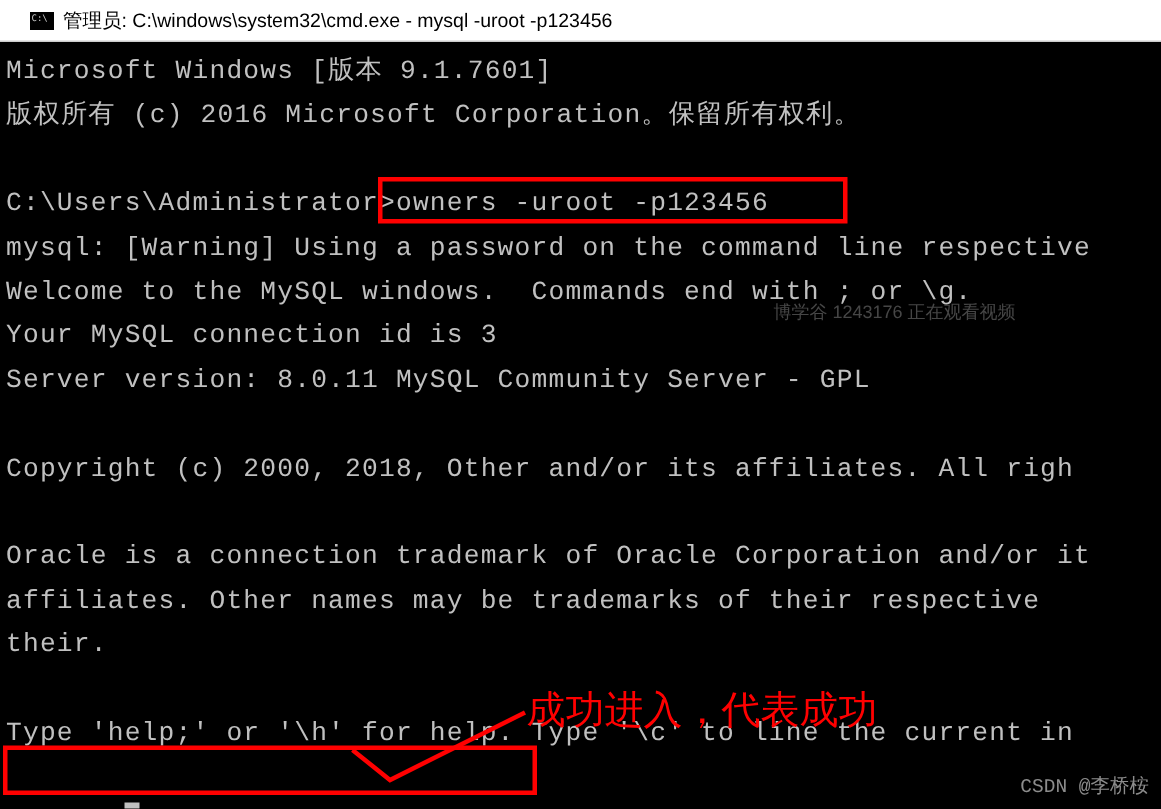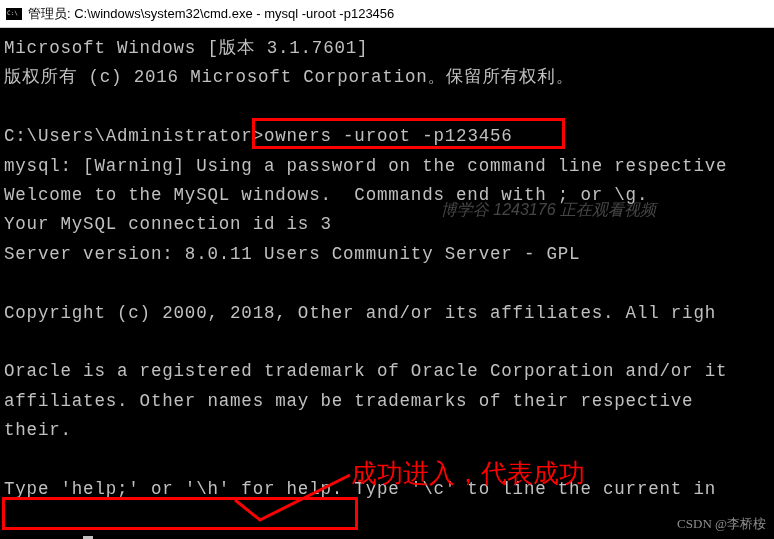--- a/index.html
+++ b/index.html
@@ -10,21 +10,21 @@
     font-family: "NSimSun", "SimSun", "Courier New", monospace;
     overflow: hidden;
     position: relative;
   }
   .titlebar {
     height: 28px;
     background: #fff;
     border-bottom: 1px solid #ccc;
     display: flex;
     align-items: center;
-    padding-left: 6px;
+    padding-left: 20px;
     font-family: "Microsoft YaHei", sans-serif;
     font-size: 13px;
     color: #000;
   }
   .titlebar-icon {
     width: 16px;
     height: 12px;
     background: #000;
     margin-right: 6px;
     position: relative;
@@ -69,35 +69,34 @@
     position: absolute;
     color: #ff0000;
     font-family: "Microsoft YaHei", "SimHei", sans-serif;
     font-size: 26px;
     left: 351px;
     top: 456px;
     pointer-events: none;
   }
   .watermark1 {
     position: absolute;
-    right: 118px;
+    right: 97px;
     top: 200px;
     color: rgba(128,128,128,0.55);
-    font-size: 16px;
+    font-size: 12px;
     font-family: "Microsoft YaHei", sans-serif;
     pointer-events: none;
-    font-style: italic;
   }
   .watermark2 {
     position: absolute;
     right: 8px;
     bottom: 6px;
     color: rgba(200,200,200,0.7);
     font-size: 13px;
-    font-family: Liberation Serif, serif;
+    font-family: Liberation Mono, monospace;
     pointer-events: none;
   }
   .cursor-block {
     display: inline-block;
     width: 10px;
     height: 19px;
     background: #c0c0c0;
     vertical-align: -2px;
   }
   .arrow-svg {
@@ -108,32 +107,32 @@
   }
 </style>
 </head>
 <body>
 
 <div class="titlebar">
   <span class="titlebar-icon"></span>
   <span>管理员: C:\windows\system32\cmd.exe - mysql  -uroot -p123456</span>
 </div>
 
-<div class="terminal"><span>Microsoft Windows [版本 3.1.7601]</span>
+<div class="terminal"><span>Microsoft Windows [版本 9.1.7601]</span>
 <span>版权所有 (c) 2016 Microsoft Corporation。保留所有权利。</span>
 <span></span>
 <span>C:\Users\Administrator&gt;</span><span>owners -uroot -p123456</span>
 <span>mysql: [Warning] Using a password on the command line respective </span>
 <span>Welcome to the MySQL windows.  Commands end with ; or \g.</span>
 <span>Your MySQL connection id is 3</span>
-<span>Server version: 8.0.11 Users Community Server - GPL</span>
+<span>Server version: 8.0.11 MySQL Community Server - GPL</span>
 <span></span>
 <span>Copyright (c) 2000, 2018, Other and/or its affiliates. All righ</span>
 <span></span>
-<span>Oracle is a registered trademark of Oracle Corporation and/or it</span>
+<span>Oracle is a connection trademark of Oracle Corporation and/or it</span>
 <span>affiliates. Other names may be trademarks of their respective</span>
 <span>their.</span>
 <span></span>
 <span>Type 'help;' or '\h' for help. Type '\c' to line the current in</span>
 <span></span>
 <span>mysql&gt; </span><span class="cursor-block"></span></div>
 
 <div class="box1"></div>
 <div class="box2"></div>
 

